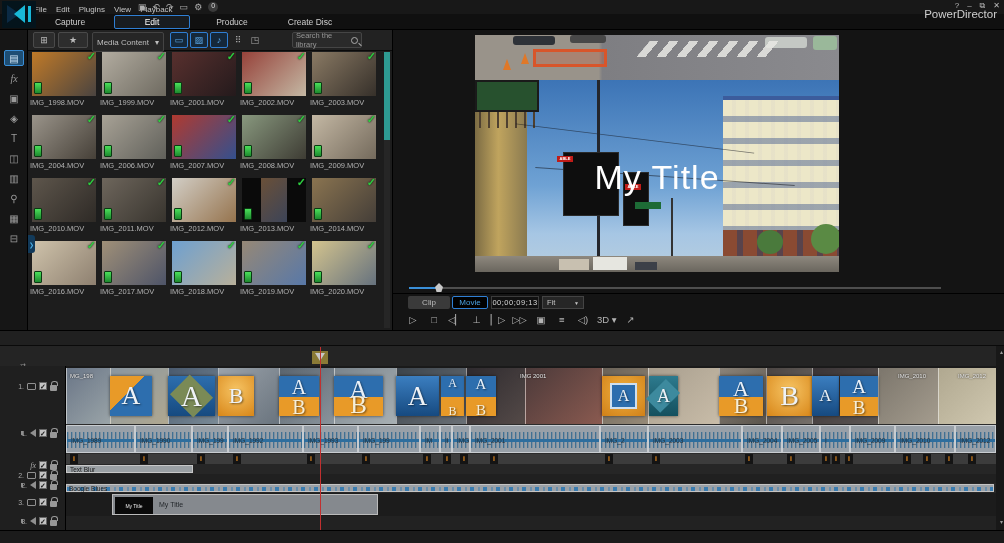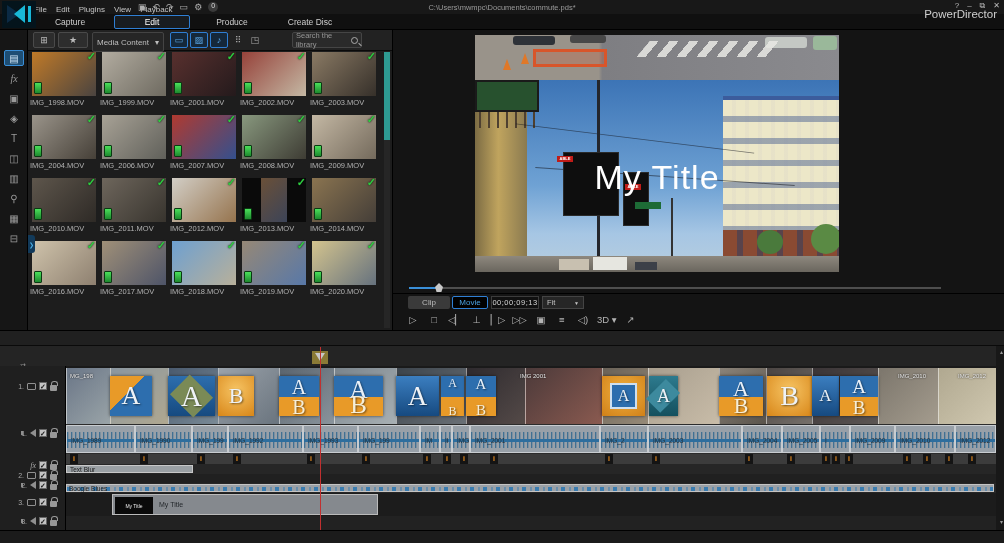--- a/index.html
+++ b/index.html
@@ -168,21 +168,20 @@
         <div class="menu-item">Playback</div>
       </div>
     <div class="tb-icons">
       <span>▣</span>
       <span>↶</span>
       <span>↷</span>
       <span>▭</span>
       <span>⚙</span>
       <span class="badge0">0</span>
     </div>
-    <div class="doc-path">C:\Users\mwmpc\Documents\commute.pds*</div>
     <div class="win-controls">
       <span>?</span>
       <span>–</span>
       <span>⧉</span>
       <span>✕</span>
     </div>
   </div>
   <div class="logo">
       <div class="t1"></div>
       <div class="t2"></div>

